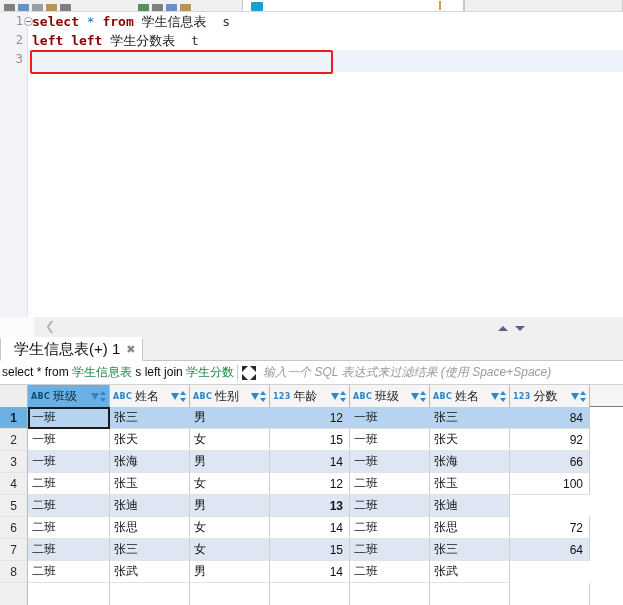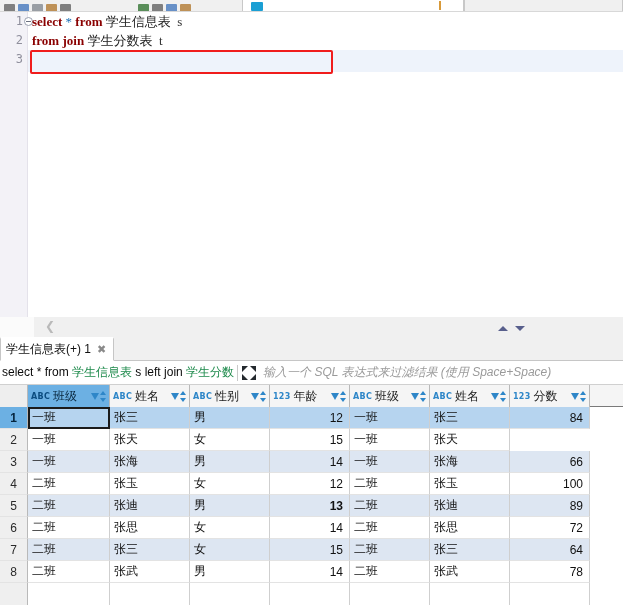--- a/index.html
+++ b/index.html
@@ -58,21 +58,21 @@
     background: #ffffff;
   }
   .fold::before {
     content: ""; position: absolute; left: 1px; top: 3px;
     width: 5px; height: 1px; background: #6a7080;
   }
   .code-area {
     position: absolute; left: 32px; top: 0; right: 0; height: 100%;
     font-family: "DejaVu Sans Mono", monospace; font-size: 13px;
   }
-  .code-line { height: 19px; line-height: 19px; white-space: pre; font-family: Liberation Serif, serif; }
+  .code-line { height: 19px; line-height: 19px; white-space: pre; }
   .kw { color: #8a0000; font-weight: bold; }
   .op { color: #1b6fb5; }
   .ident { color: #222222; }
   .plain { color: #333333; }
   .hl-box {
     position: absolute; left: 30px; top: 38px; width: 303px; height: 24px;
     border: 2px solid #f01c1c; border-radius: 2px; pointer-events: none;
   }
   .line3-bg {
     position: absolute; left: 0; top: 38px; width: 623px; height: 22px;
@@ -110,21 +110,21 @@
     position: absolute; left: 0; top: 20px; width: 623px; height: 24px;
     background: #f0f0f0; border-bottom: 1px solid #c6c6c6;
   }
   .tab-active {
     position: absolute; left: 0; top: 0; height: 24px;
     background: #ffffff;
     border: 1px solid #c6c6c6; border-bottom: 1px solid #ffffff;
     border-top: 2px solid #ffffff;
     display: flex; align-items: center; padding: 0 6px 0 5px; gap: 5px;
   }
-  .tab-label { font-size: 12px; color: #111111; white-space: nowrap; }
+  .tab-label { font-size: 15px; color: #111111; white-space: nowrap; margin-left: 8px; }
   .tab-close {
     width: 11px; height: 11px; color: #8a8a8a; font-size: 11px;
     line-height: 11px; text-align: center;
   }
 
   
   .filterbar {
     position: absolute; left: 0; top: 44px; width: 623px; height: 24px;
     background: #ffffff; border-bottom: 1px solid #d0d0d0;
     display: flex; align-items: center;
@@ -254,21 +254,21 @@
 
     <div class="gutter">
       <div class="gutter-line">1</div>
       <div class="gutter-line">2</div>
       <div class="gutter-line">3</div>
     </div>
     <div class="fold" style="top:5px;"></div>
 
     <div class="code-area">
       <div class="code-line"><span class="kw">select</span><span class="plain"> </span><span class="op">*</span><span class="plain"> </span><span class="kw">from</span><span class="plain"> </span><span class="ident">学生信息表</span><span class="plain">  s</span></div>
-      <div class="code-line"><span class="kw">from join</span><span class="plain"> </span><span class="ident">学生分数表</span><span class="plain">  t</span></div>
+      <div class="code-line"><span class="kw">left left</span><span class="plain"> </span><span class="ident">学生分数表</span><span class="plain">  t</span></div>
     </div>
 
     <div class="hl-box"></div>
   </div>
 
   <div class="results-region">
 
     <div class="tabstrip-top">
       <div class="white-nub"></div>
       <div class="collapse-chev">❮</div>
@@ -392,20 +392,21 @@
             <div class="gcell num" style="width: 80px;">84</div>
           </div>
           <div class="grow">
             <div class="rownum">2</div>
             <div class="gcell" style="width: 82px;">一班</div>
             <div class="gcell" style="width: 80px;">张天</div>
             <div class="gcell" style="width: 80px;">女</div>
             <div class="gcell num" style="width: 80px;">15</div>
             <div class="gcell" style="width: 80px;">一班</div>
             <div class="gcell" style="width: 80px;">张天</div>
+            <div class="gcell num" style="width: 80px;">92</div>
           </div>
           <div class="grow alt">
             <div class="rownum">3</div>
             <div class="gcell" style="width: 82px;">一班</div>
             <div class="gcell" style="width: 80px;">张海</div>
             <div class="gcell" style="width: 80px;">男</div>
             <div class="gcell num" style="width: 80px;">14</div>
             <div class="gcell" style="width: 80px;">一班</div>
             <div class="gcell" style="width: 80px;">张海</div>
             <div class="gcell num" style="width: 80px;">66</div>
@@ -421,21 +422,20 @@
             <div class="gcell num" style="width: 80px;">100</div>
           </div>
           <div class="grow alt">
             <div class="rownum">5</div>
             <div class="gcell" style="width: 82px;">二班</div>
             <div class="gcell" style="width: 80px;">张迪</div>
             <div class="gcell" style="width: 80px;">男</div>
             <div class="gcell num" style="width: 80px; font-weight: bold;">13</div>
             <div class="gcell" style="width: 80px;">二班</div>
             <div class="gcell" style="width: 80px;">张迪</div>
-            <div class="gcell num" style="width: 80px;">89</div>
           </div>
           <div class="grow">
             <div class="rownum">6</div>
             <div class="gcell" style="width: 82px;">二班</div>
             <div class="gcell" style="width: 80px;">张思</div>
             <div class="gcell" style="width: 80px;">女</div>
             <div class="gcell num" style="width: 80px;">14</div>
             <div class="gcell" style="width: 80px;">二班</div>
             <div class="gcell" style="width: 80px;">张思</div>
             <div class="gcell num" style="width: 80px;">72</div>
@@ -451,21 +451,20 @@
             <div class="gcell num" style="width: 80px;">64</div>
           </div>
           <div class="grow">
             <div class="rownum">8</div>
             <div class="gcell" style="width: 82px;">二班</div>
             <div class="gcell" style="width: 80px;">张武</div>
             <div class="gcell" style="width: 80px;">男</div>
             <div class="gcell num" style="width: 80px;">14</div>
             <div class="gcell" style="width: 80px;">二班</div>
             <div class="gcell" style="width: 80px;">张武</div>
-            <div class="gcell num" style="width: 80px;">78</div>
           </div>
           <div class="grow empty">
             <div class="rownum"></div>
             <div class="gcell" style="width: 82px;"></div>
             <div class="gcell" style="width: 80px;"></div>
             <div class="gcell" style="width: 80px;"></div>
             <div class="gcell" style="width: 80px;"></div>
             <div class="gcell" style="width: 80px;"></div>
             <div class="gcell" style="width: 80px;"></div>
             <div class="gcell" style="width: 80px;"></div>

